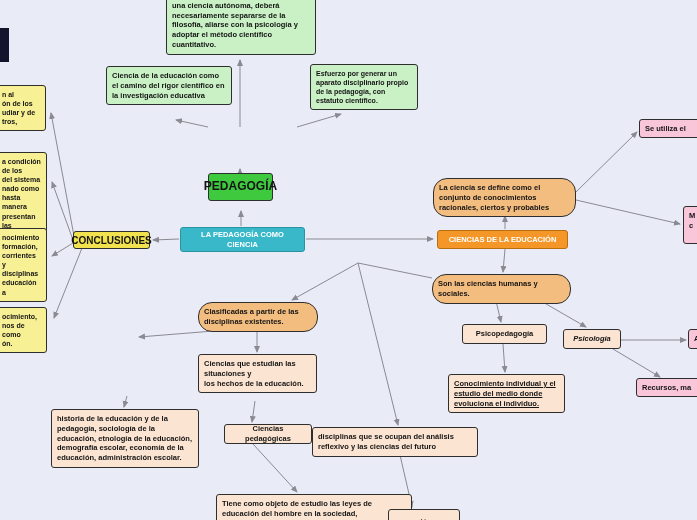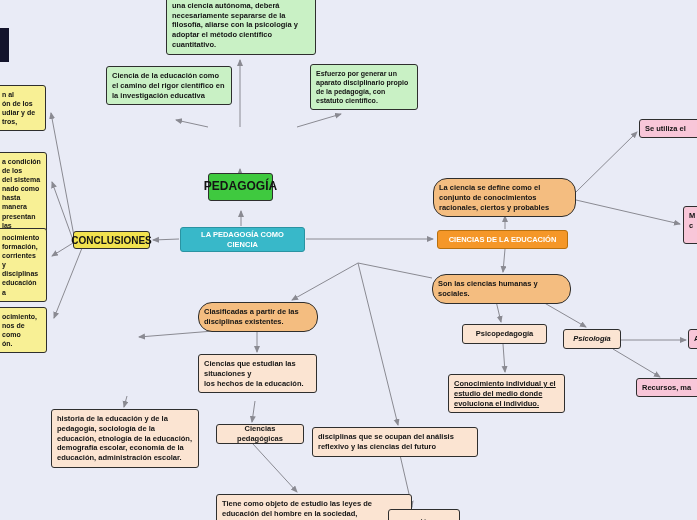--- a/index.html
+++ b/index.html
@@ -126,21 +126,21 @@
   <div class="node c-peach" style="left:448px; top:374px; width:117px;text-decoration:underline;">Conocimiento individual y el estudio del medio donde evoluciona el individuo.</div>
 
   <div class="node c-tan" style="left:198px; top:302px; width:120px;">Clasificadas a partir de las disciplinas existentes.</div>
 
 
   <div class="node c-peach" style="left:198px; top:354px; width:119px;">Ciencias que estudian las situaciones y
 los hechos de la educación.</div>
 
   <div class="node c-peach" style="left:51px; top:409px; width:148px;">historia de la educación y de la pedagogía, sociología de la educación, etnología de la educación, demografía escolar, economía de la educación, administración escolar.</div>
 
-  <div class="node label c-peach" style="left:216px; top:424px; width:88px; height:20px;">Ciencias pedagógicas</div>
+  <div class="node label c-peach" style="left:224px; top:424px; width:88px; height:20px;">Ciencias pedagógicas</div>
 
   <div class="node c-peach" style="left:312px; top:427px; width:166px;">disciplinas que se ocupan del análisis reflexivo y las ciencias del futuro</div>
 
   <div class="node c-peach" style="left:216px; top:494px; width:196px; height:40px;">Tiene como objeto de estudio las leyes de educación del hombre en la sociedad,</div>
 
   <div class="node label c-peach" style="left:388px; top:509px; width:72px; height:26px;">ción</div>
 
   <div class="node c-yellow-l" style="left:-4px; top:85px; width:50px; font-size:7px;">n al
 ón de los
 udiar y de

